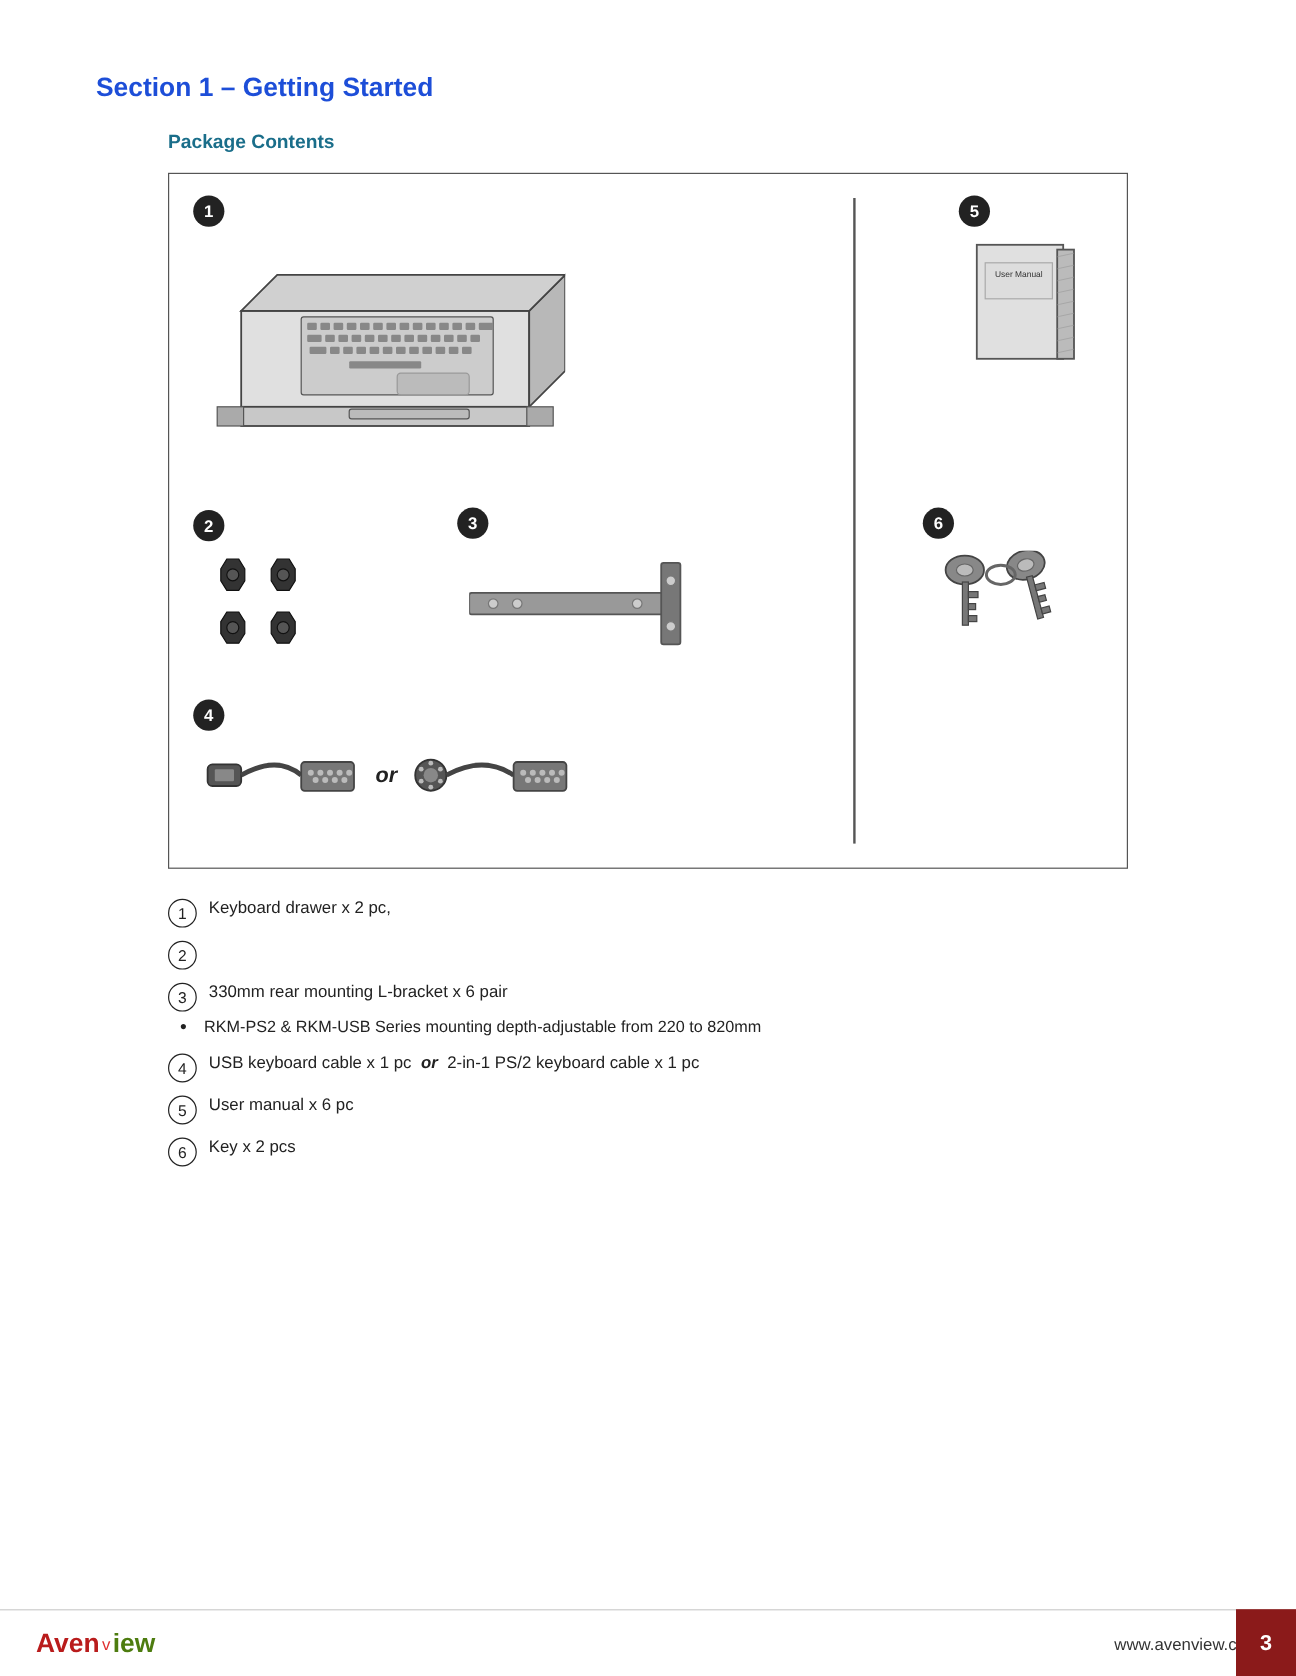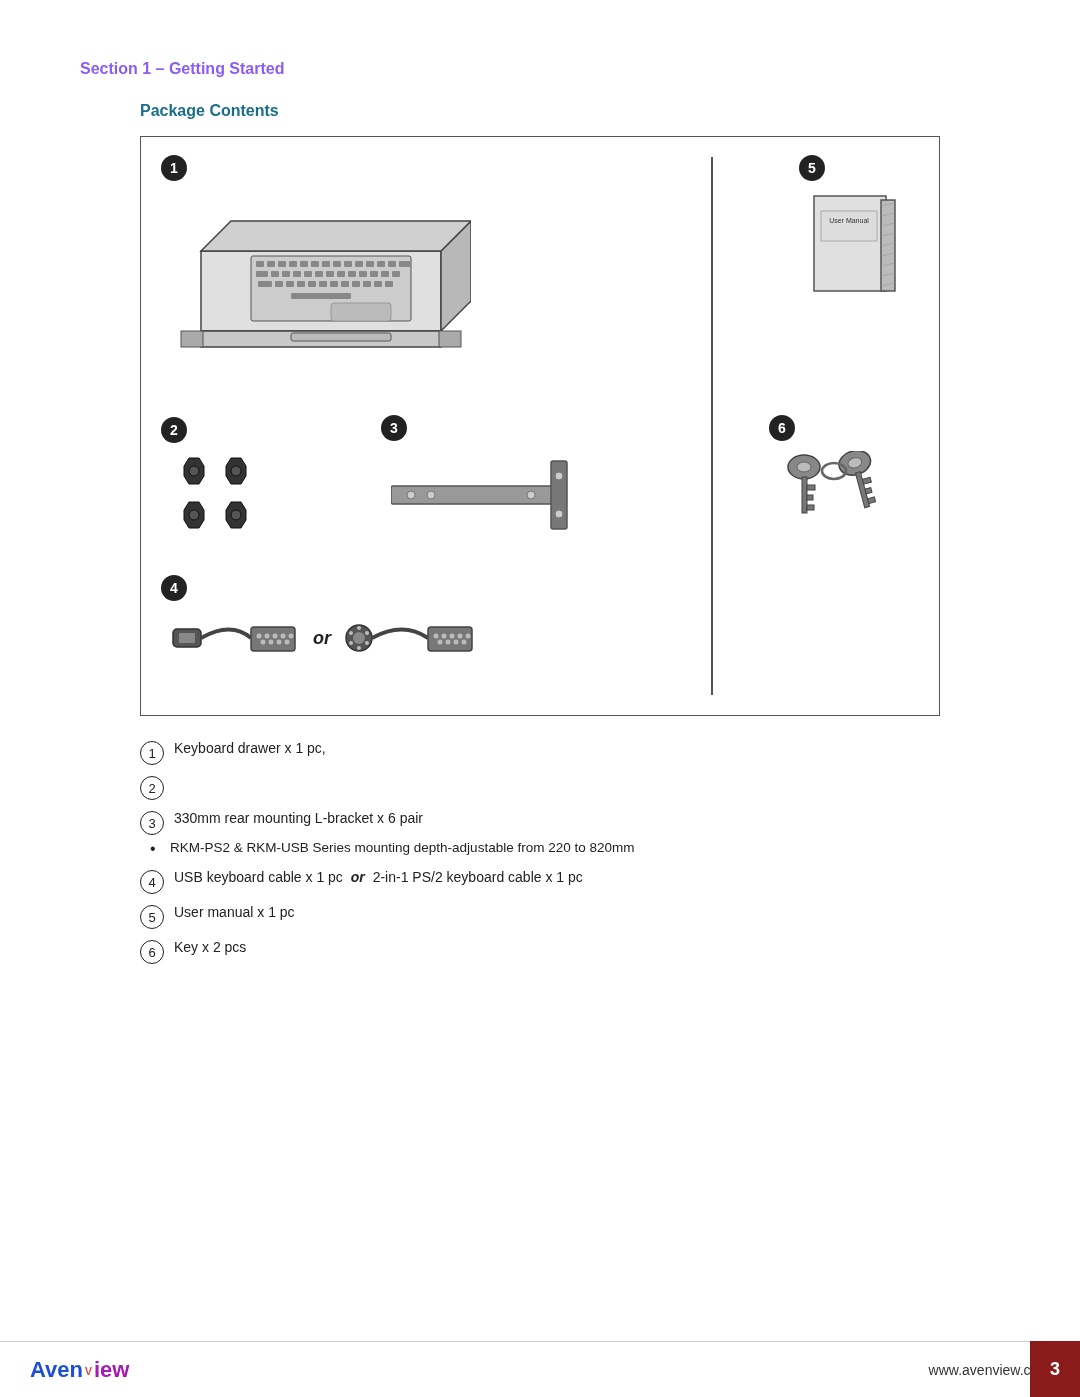--- a/index.html
+++ b/index.html
@@ -12,22 +12,22 @@
       color: #222;
       position: relative;
     }
     .page {
       width: 1080px;
       min-height: 1397px;
       padding: 60px 80px 80px 80px;
       position: relative;
     }
     .section-title {
-      color: #8b5cf6;
-      font-size: 16px;
+      color: #1d4ed8;
+      font-size: 22px;
       font-weight: bold;
       margin-bottom: 24px;
     }
     .subsection-title {
       color: #1a6e8a;
       font-size: 16px;
       font-weight: bold;
       margin-bottom: 16px;
       margin-left: 60px;
     }
@@ -136,29 +136,29 @@
       border-top: 1px solid #ccc;
     }
     .footer-logo {
       display: flex;
       align-items: center;
       gap: 2px;
     }
     .logo-aven {
       font-size: 22px;
       font-weight: bold;
-      color: #1d4ed8;
+      color: #b91c1c;
     }
     .logo-v {
       color: #e03030;
     }
     .logo-view {
       font-size: 22px;
       font-weight: bold;
-      color: #a21caf;
+      color: #4d7c0f;
     }
     .footer-url {
       font-size: 14px;
       color: #333;
     }
     .footer-page {
       background: #8b1a1a;
       color: #fff;
       width: 50px;
       height: 56px;
@@ -409,21 +409,21 @@
         </svg>
       </div>
     </div>
 
   </div>
 
   <div class="contents-list">
 
     <div class="content-item">
       <span class="content-num-circle">1</span>
-      <span class="content-text">Keyboard drawer    x 1 pc,</span>
+      <span class="content-text">Keyboard drawer    x 2 pc,</span>
     </div>
 
     <div class="content-item">
       <span class="content-num-circle">2</span>
     </div>
 
     <div class="content-item" style="flex-direction:column; align-items:flex-start;">
       <div style="display:flex;align-items:flex-start;">
         <span class="content-num-circle">3</span>
         <span class="content-text">330mm rear mounting L-bracket    x 6 pair</span>
@@ -437,21 +437,21 @@
       <span class="content-num-circle">4</span>
       <span class="content-text">
         <span>USB keyboard cable    x 1 pc</span>
         <span class="bold-or" style="margin: 0 4px;">or</span>
         <span>2-in-1 PS/2 keyboard cable    x 1 pc</span>
       </span>
     </div>
 
     <div class="content-item">
       <span class="content-num-circle">5</span>
-      <span class="content-text">User manual    x 1 pc</span>
+      <span class="content-text">User manual    x 6 pc</span>
     </div>
 
     <div class="content-item">
       <span class="content-num-circle">6</span>
       <span class="content-text">Key    x 2 pcs</span>
     </div>
 
   </div>
 
   <div class="page-footer">

